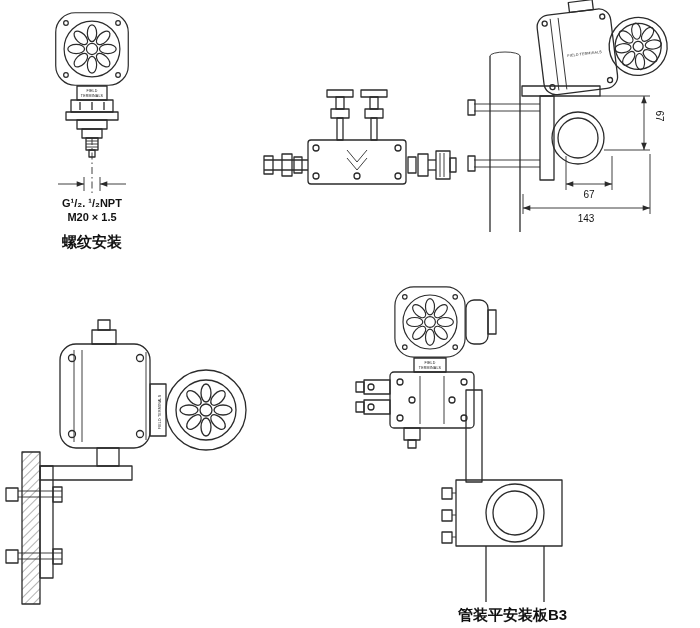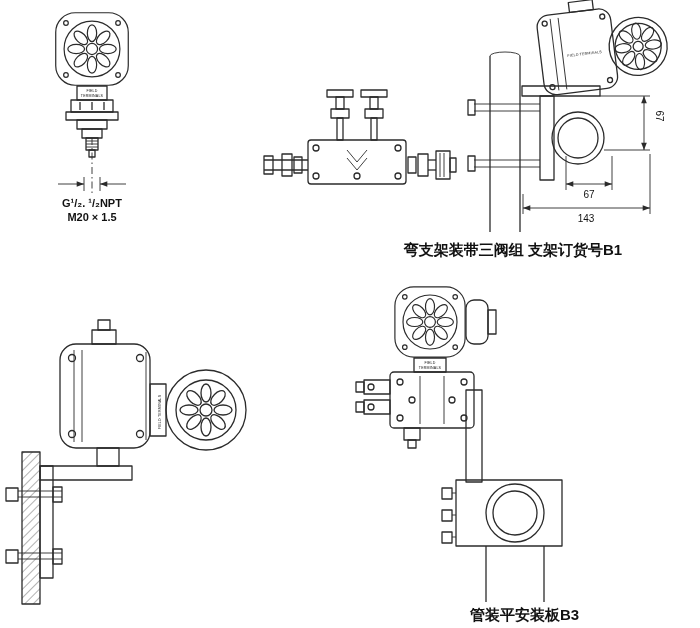--- a/index.html
+++ b/index.html
@@ -249,19 +249,19 @@
     <rect x="442" y="510" width="10" height="11"></rect>
     <line x1="452" y1="515" x2="456" y2="515" class="thin"></line>
     <rect x="442" y="532" width="10" height="11"></rect>
     <line x1="452" y1="537" x2="456" y2="537" class="thin"></line>
 
     <line x1="486" y1="546" x2="486" y2="602"></line>
     <line x1="544" y1="546" x2="544" y2="602"></line>
   </g>
 </svg>
 
-
-<div class="caption" style="left:358px;top:241px;width:310px;">弯支架装带三阀组 支架订货号B1</div>
-
-
-<div class="caption" style="left:422px;top:606px;width:205px;">管装平安装板B3</div>
+<div class="caption" style="left:12px;top:233px;width:160px;">螺纹安装</div>
+
+
+
+<div class="caption" style="left:410px;top:606px;width:205px;">管装平安装板B3</div>
 
 </div>
 
 </body></html>

